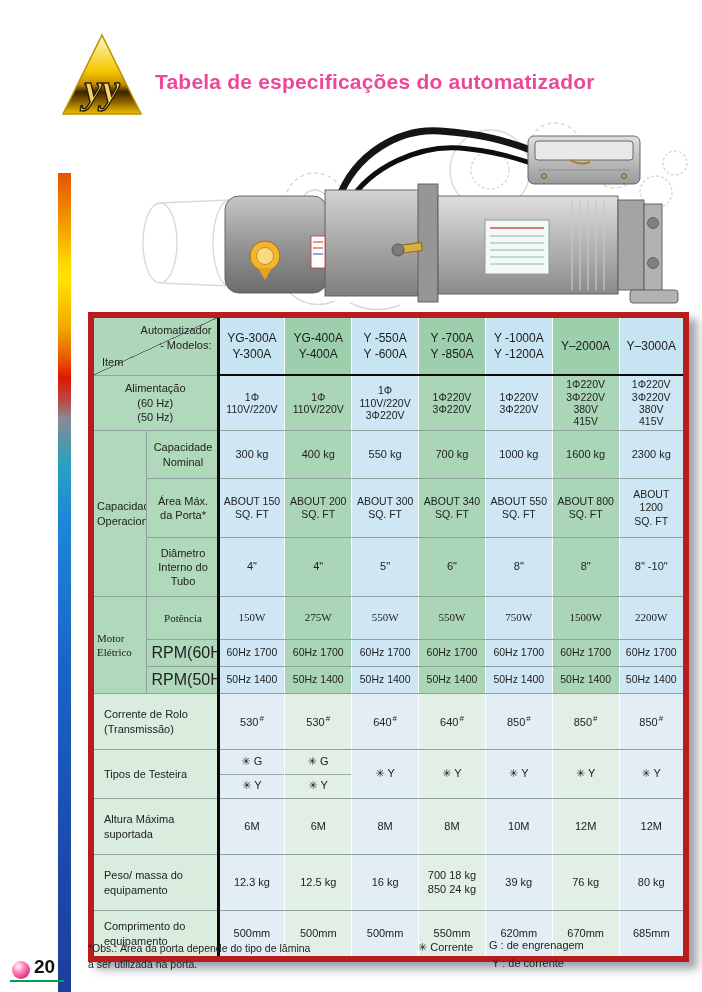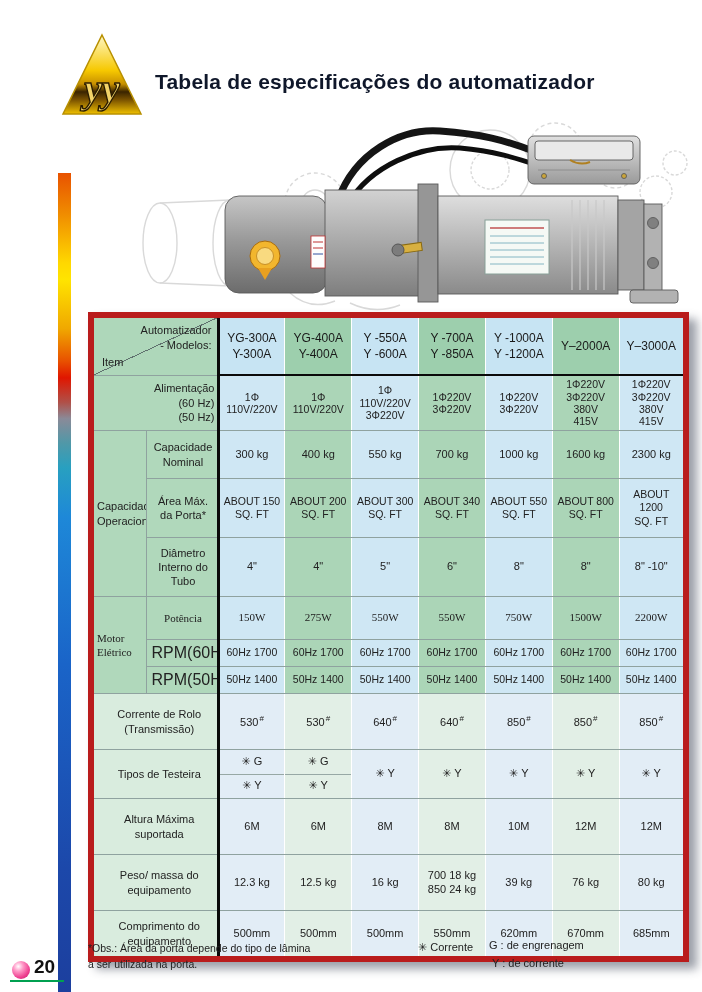--- a/index.html
+++ b/index.html
@@ -8,21 +8,21 @@
 
   
   .strip{position:absolute;left:58px;top:173px;width:13px;height:819px;
     background:linear-gradient(to bottom,
       #e85200 0%, #f08c00 5%, #ffd800 11%, #ffe400 13%, #f0a800 19%,
       #e85000 23%, #e01600 25%, #b05048 28%, #8a8a98 30%, #5098a8 33%,
       #28a0c0 36%, #1e88d8 42%, #1a64c8 60%, #1c48aa 85%, #1c3f9e 100%);}
 
   
   .logo{position:absolute;left:60px;top:32px;width:84px;height:86px;}
-  .title{position:absolute;left:155px;top:70px;font-size:21px;font-weight:bold;color:#0f172a;
+  .title{position:absolute;left:155px;top:70px;font-size:21px;font-weight:bold;color:#ec4899;
          letter-spacing:0.2px;}
 
   
   .motor{position:absolute;left:100px;top:108px;width:590px;height:207px;}
 
   
   .table-card{position:absolute;left:88px;top:312px;box-shadow:8px 7px 9px rgba(35,45,65,.45);}
   table.spec{border-collapse:collapse;table-layout:fixed;width:595px;background:#fff;
              border:6px solid #b91c1c;}
   col.la{width:55px;} col.lb{width:72px;} col.d{width:66.85px;}
@@ -31,22 +31,22 @@
   .pre{white-space:pre-line;}
 
   
   tr.r-head >*{height:56px;} tr.r-alim >*{height:54px;} tr.r-cap >*{height:47px;}
   tr.r-area >*{height:58px;} tr.r-diam >*{height:58px;} tr.r-pot >*{height:42px;font-family:Liberation Serif, serif;}
   tr.r-rpm >*{height:26px;} tr.r-rpm2 >*{height:26px;} tr.r-corr >*{height:55px;}
   tr.r-test >*{height:48px;} tr.r-alt >*{height:55px;} tr.r-peso >*{height:55px;}
   tr.r-comp >*{height:45px;}
 
   
-  .lab{background:#b0d8bb;text-align:right;line-height:1.3;}
-  .lab-left{text-align:center;padding-left:10px;}
+  .lab{background:#b0d8bb;text-align:center;line-height:1.3;}
+  .lab-left{text-align:left;padding-left:10px;}
   .grp{background:#b0d8bb;text-align:left;padding-left:3px;line-height:1.3;}
   .sub{background:#b0d8bb;text-align:center;padding-left:5px;line-height:1.3;}
   tr.pale .lab,tr.pale .grp,tr.pale .sub{background:#d9ecde;}
   tr.r-rpm .sub,tr.r-rpm2 .sub{font-size:16px;}
 
   
   td.data{text-align:center;border-left:1.5px solid rgba(255,255,255,.95);
           border-right:1.5px solid rgba(255,255,255,.95);line-height:1.25;}
   td.data:nth-last-child(odd){background:#cfe7f4;}   
   td.data:nth-last-child(even){background:#abd5b7;}  

